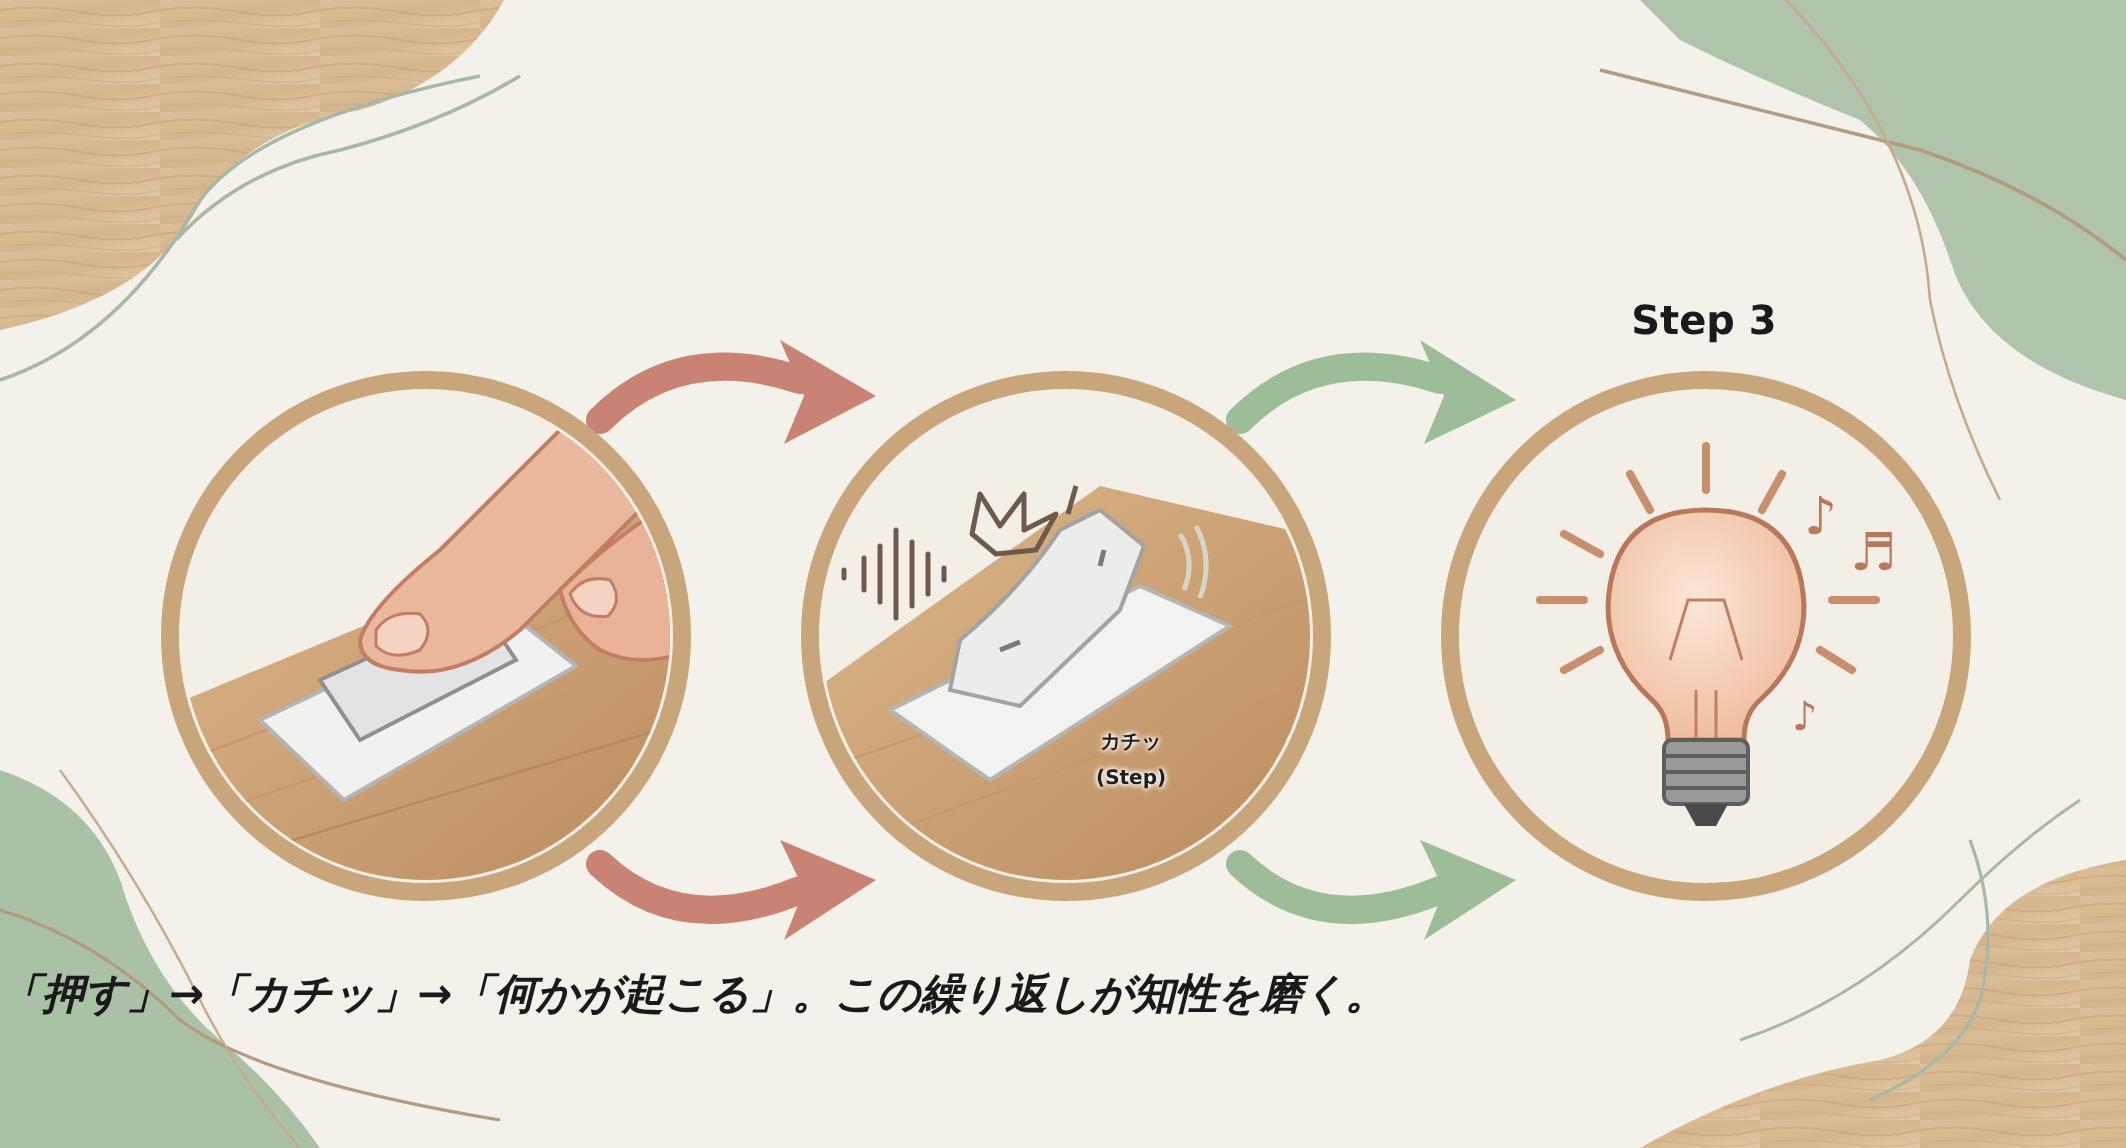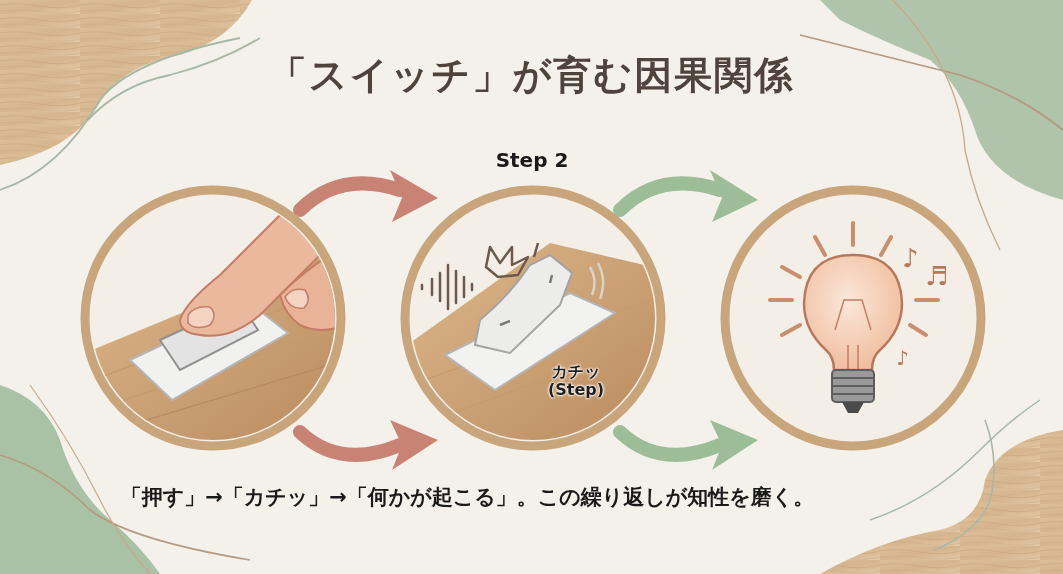--- a/index.html
+++ b/index.html
@@ -1,22 +1,22 @@
 <!DOCTYPE html>
 <html><head>
 <meta charset="utf-8">
 <style>
   html, body { margin:0; padding:0; }
   body { width:1063px; height:574px; overflow:hidden; background:#f4f1ea; font-family:"DejaVu Sans", sans-serif; }
   .stage { position:relative; width:1063px; height:574px; overflow:hidden; background:#f4f1ea; }
   .bg { position:absolute; left:0; top:0; }
   .title { position:absolute; left:0; width:1063px; top:50px; text-align:center; font-size:38px; font-weight:bold; color:#4e443c; letter-spacing:2px; }
   .step-label { position:absolute; width:160px; text-align:center; font-size:20px; font-weight:bold; color:#1a1a1a; top:148px; }
-  .caption { position:absolute; left:0; width:935px; top:483px; text-align:center; font-size:21px; font-weight:bold; color:#1a1a1a; }
-  .click-label { position:absolute; left:548px; top:363px; font-size:16px; font-weight:bold; color:#1f1f1f; line-height:18px; text-align:center; text-shadow:0 0 3px #fff,0 0 3px #fff,0 0 2px #fff; }
+  .caption { position:absolute; left:0; width:935px; top:483px; text-align:left; font-size:21px; font-weight:bold; color:#1a1a1a;font-style:italic; }
+  .click-label { position:absolute; left:548px; top:363px; font-size:10px; font-weight:bold; color:#1f1f1f; line-height:18px; text-align:center; text-shadow:0 0 3px #fff,0 0 3px #fff,0 0 2px #fff; }
   .circle { position:absolute; }
 </style>
 </head>
 <body>
 
 <div class="stage">
 
   <svg class="bg" width="1063" height="574" viewBox="0 0 1063 574">
     <defs>
       <linearGradient id="woodG" x1="0" y1="0" x2="1" y2="1">
@@ -62,23 +62,22 @@
     <g fill="none" stroke="#9dbd98" stroke-width="14" stroke-linecap="round">
       <path d="M620 210 Q660 170 720 190"></path>
     </g>
     <path d="M710 170 L758 200 L712 222 L722 198 Z" fill="#9dbd98"></path>
     <g fill="none" stroke="#9dbd98" stroke-width="14" stroke-linecap="round">
       <path d="M620 432 Q660 470 720 445"></path>
     </g>
     <path d="M710 420 L758 440 L712 470 L722 445 Z" fill="#9dbd98"></path>
   </svg>
 
-  <div class="title">「スイッチ」が育む因果関係</div>
 
-  <div class="step-label" style="left:452px;">Step 2</div>
+  <div class="step-label" style="left:772px;">Step 3</div>
 
   <svg class="circle" style="left:80px;top:185px;" width="266" height="266" viewBox="0 0 266 266">
     <defs>
       <clipPath id="c1">
           <circle cx="133" cy="133" r="122"></circle>
         </clipPath>
       <linearGradient id="wd1" x1="0" y1="0" x2="1" y2="1">
           <stop offset="0" stop-color="#dcb88b"></stop>
           <stop offset="1" stop-color="#b98a5e"></stop>
         </linearGradient>

